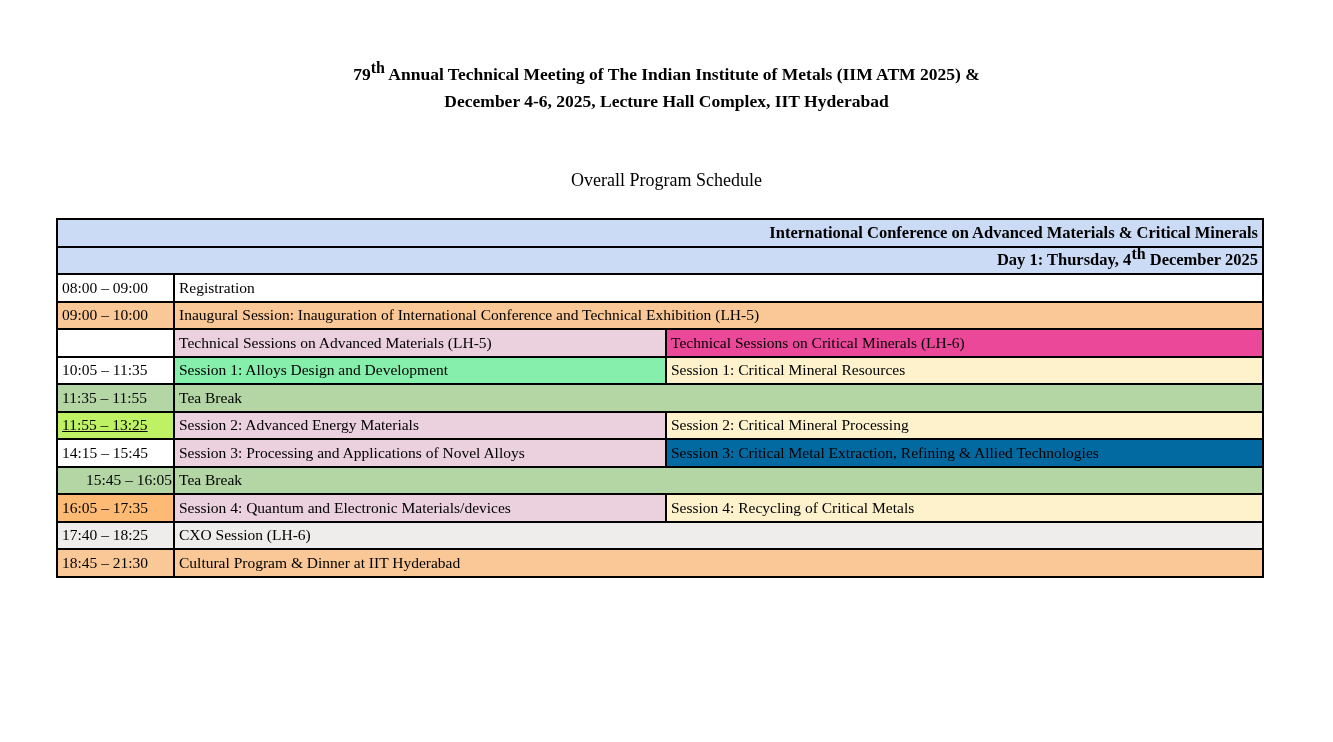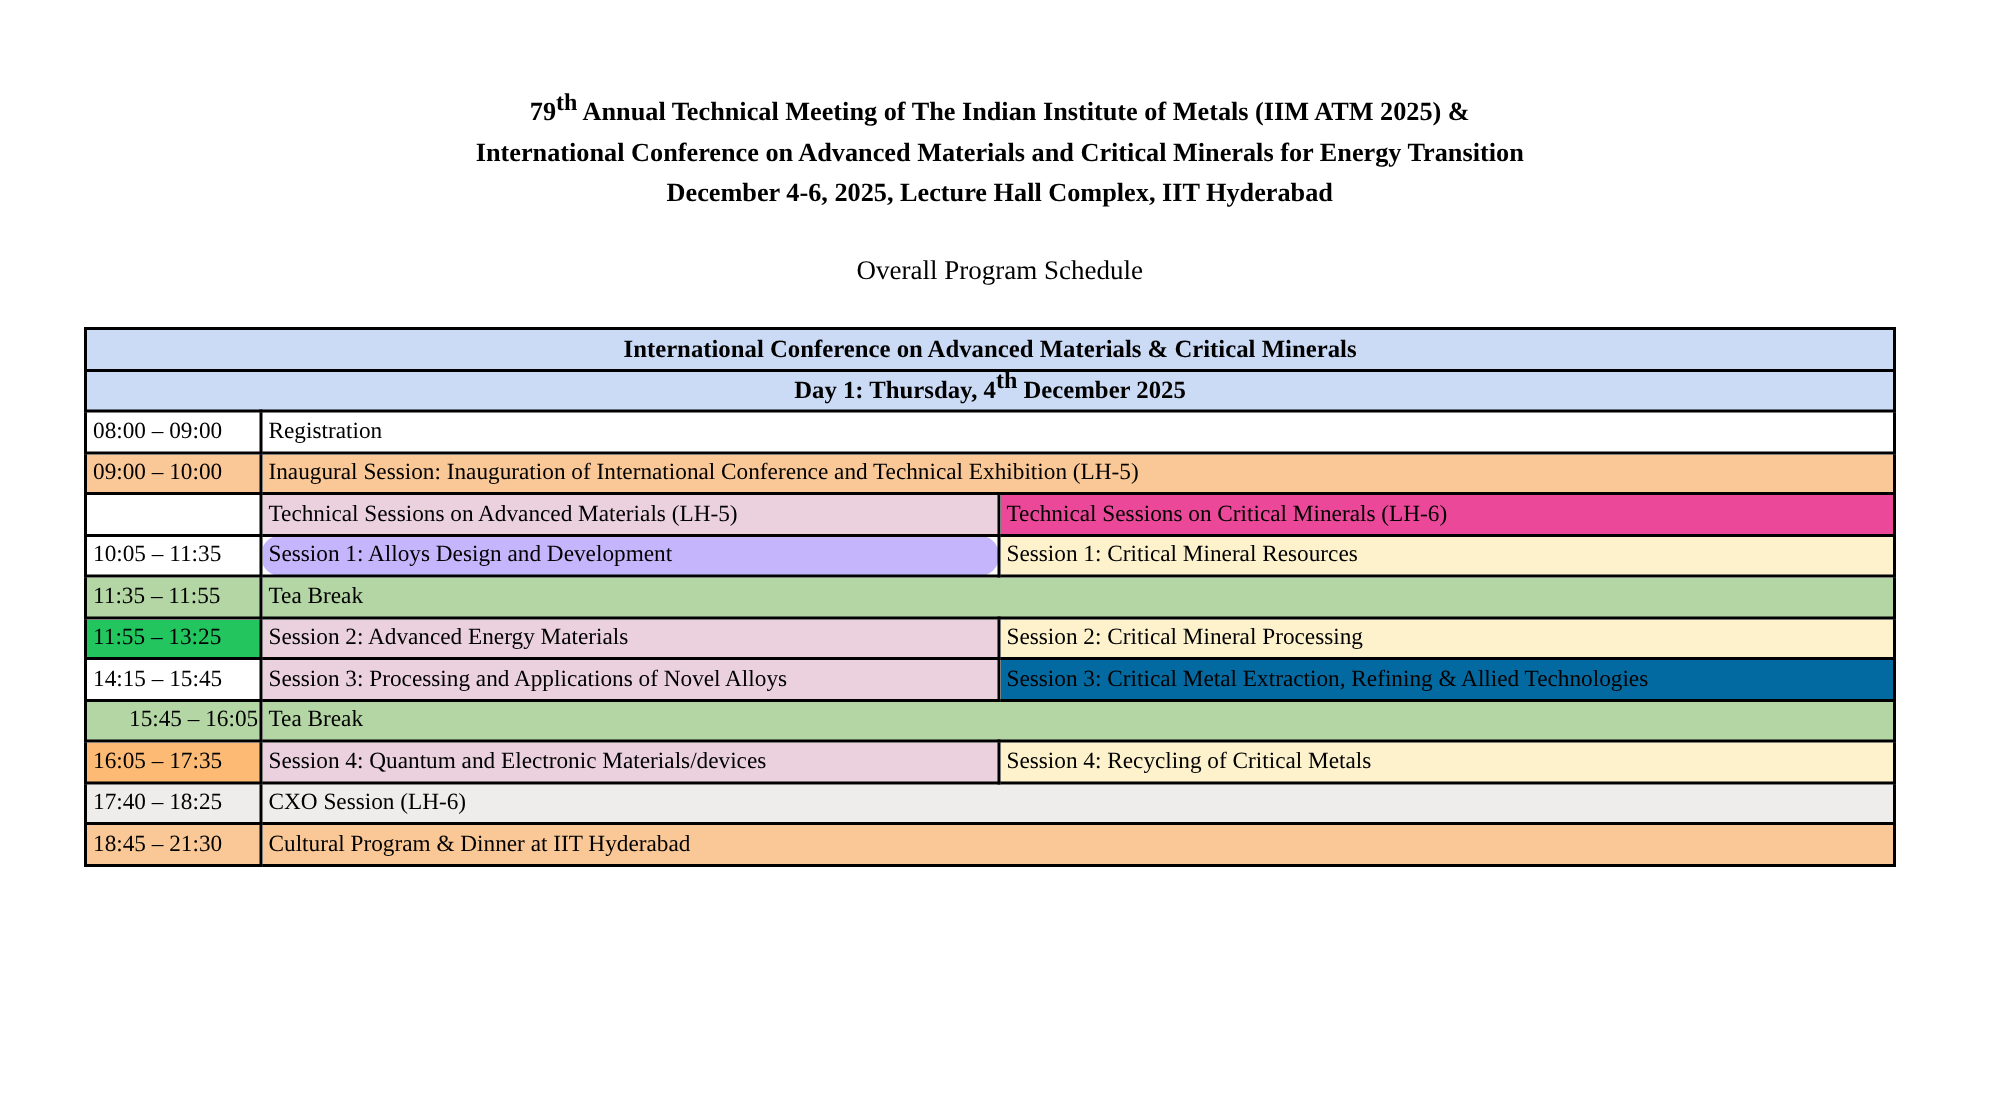--- a/index.html
+++ b/index.html
@@ -54,37 +54,36 @@
   table.schedule td {
     border: 2px solid #000000;
     height: 25.5px;
     padding: 0 4px 0 4px;
     vertical-align: middle;
     white-space: nowrap;
     overflow: hidden;
     background: #ffffff;
   }
   td.banner {
-    text-align: center;
+    text-align: right;
     font-weight: bold;
     font-size: 16.5px;
   }
   td.time {
     padding-left: 3px;
     padding-right: 2px;
   }
 </style>
 </head>
 <body>
 
 <div class="page">
 
   <div class="title-block">
     <div><span>79</span><sup class="ss">th</sup><span> Annual Technical Meeting of The Indian Institute of Metals (IIM ATM 2025) &amp;</span></div>
-    <div>International Conference on Advanced Materials and Critical Minerals for Energy Transition</div>
     <div>December 4-6, 2025, Lecture Hall Complex, IIT Hyderabad</div>
   </div>
 
   <div class="subtitle">Overall Program Schedule</div>
 
   <table class="schedule">
     <colgroup>
       <col style="width:117px">
       <col style="width:492px">
       <col style="width:597px">
@@ -108,31 +107,31 @@
       </tr>
 
       <tr>
         <td class="time" style="background-color: rgb(255, 255, 255);"></td>
         <td style="background-color: rgb(234, 209, 221);">Technical Sessions on Advanced Materials (LH-5)</td>
         <td style="background-color: #ec4899;">Technical Sessions on Critical Minerals (LH-6)</td>
       </tr>
 
       <tr>
         <td class="time" style="background-color: rgb(255, 255, 255);">10:05 – 11:35</td>
-        <td style="background-color: #c4b5fd; border-radius: 13px;">Session 1: Alloys Design and Development</td>
+        <td style="background-color: #86efac;">Session 1: Alloys Design and Development</td>
         <td style="background-color: rgb(253, 242, 204);">Session 1: Critical Mineral Resources</td>
       </tr>
 
       <tr>
         <td class="time" style="background-color: rgb(179, 214, 164);">11:35 – 11:55</td>
         <td colspan="2" style="background-color: rgb(179, 214, 164);">Tea Break</td>
       </tr>
 
       <tr>
-        <td class="time" style="background-color: #22c55e;">11:55 – 13:25</td>
+        <td class="time" style="background-color: #bef264; text-decoration: underline;">11:55 – 13:25</td>
         <td style="background-color: rgb(234, 209, 221);">Session 2: Advanced Energy Materials</td>
         <td style="background-color: rgb(253, 242, 204);">Session 2: Critical Mineral Processing</td>
       </tr>
 
 
       <tr>
         <td class="time" style="background-color: rgb(255, 255, 255);">14:15 – 15:45</td>
         <td style="background-color: rgb(234, 209, 221);">Session 3: Processing and Applications of Novel Alloys</td>
         <td style="background-color: #0369a1;">Session 3: Critical Metal Extraction, Refining &amp; Allied Technologies</td>
       </tr>

